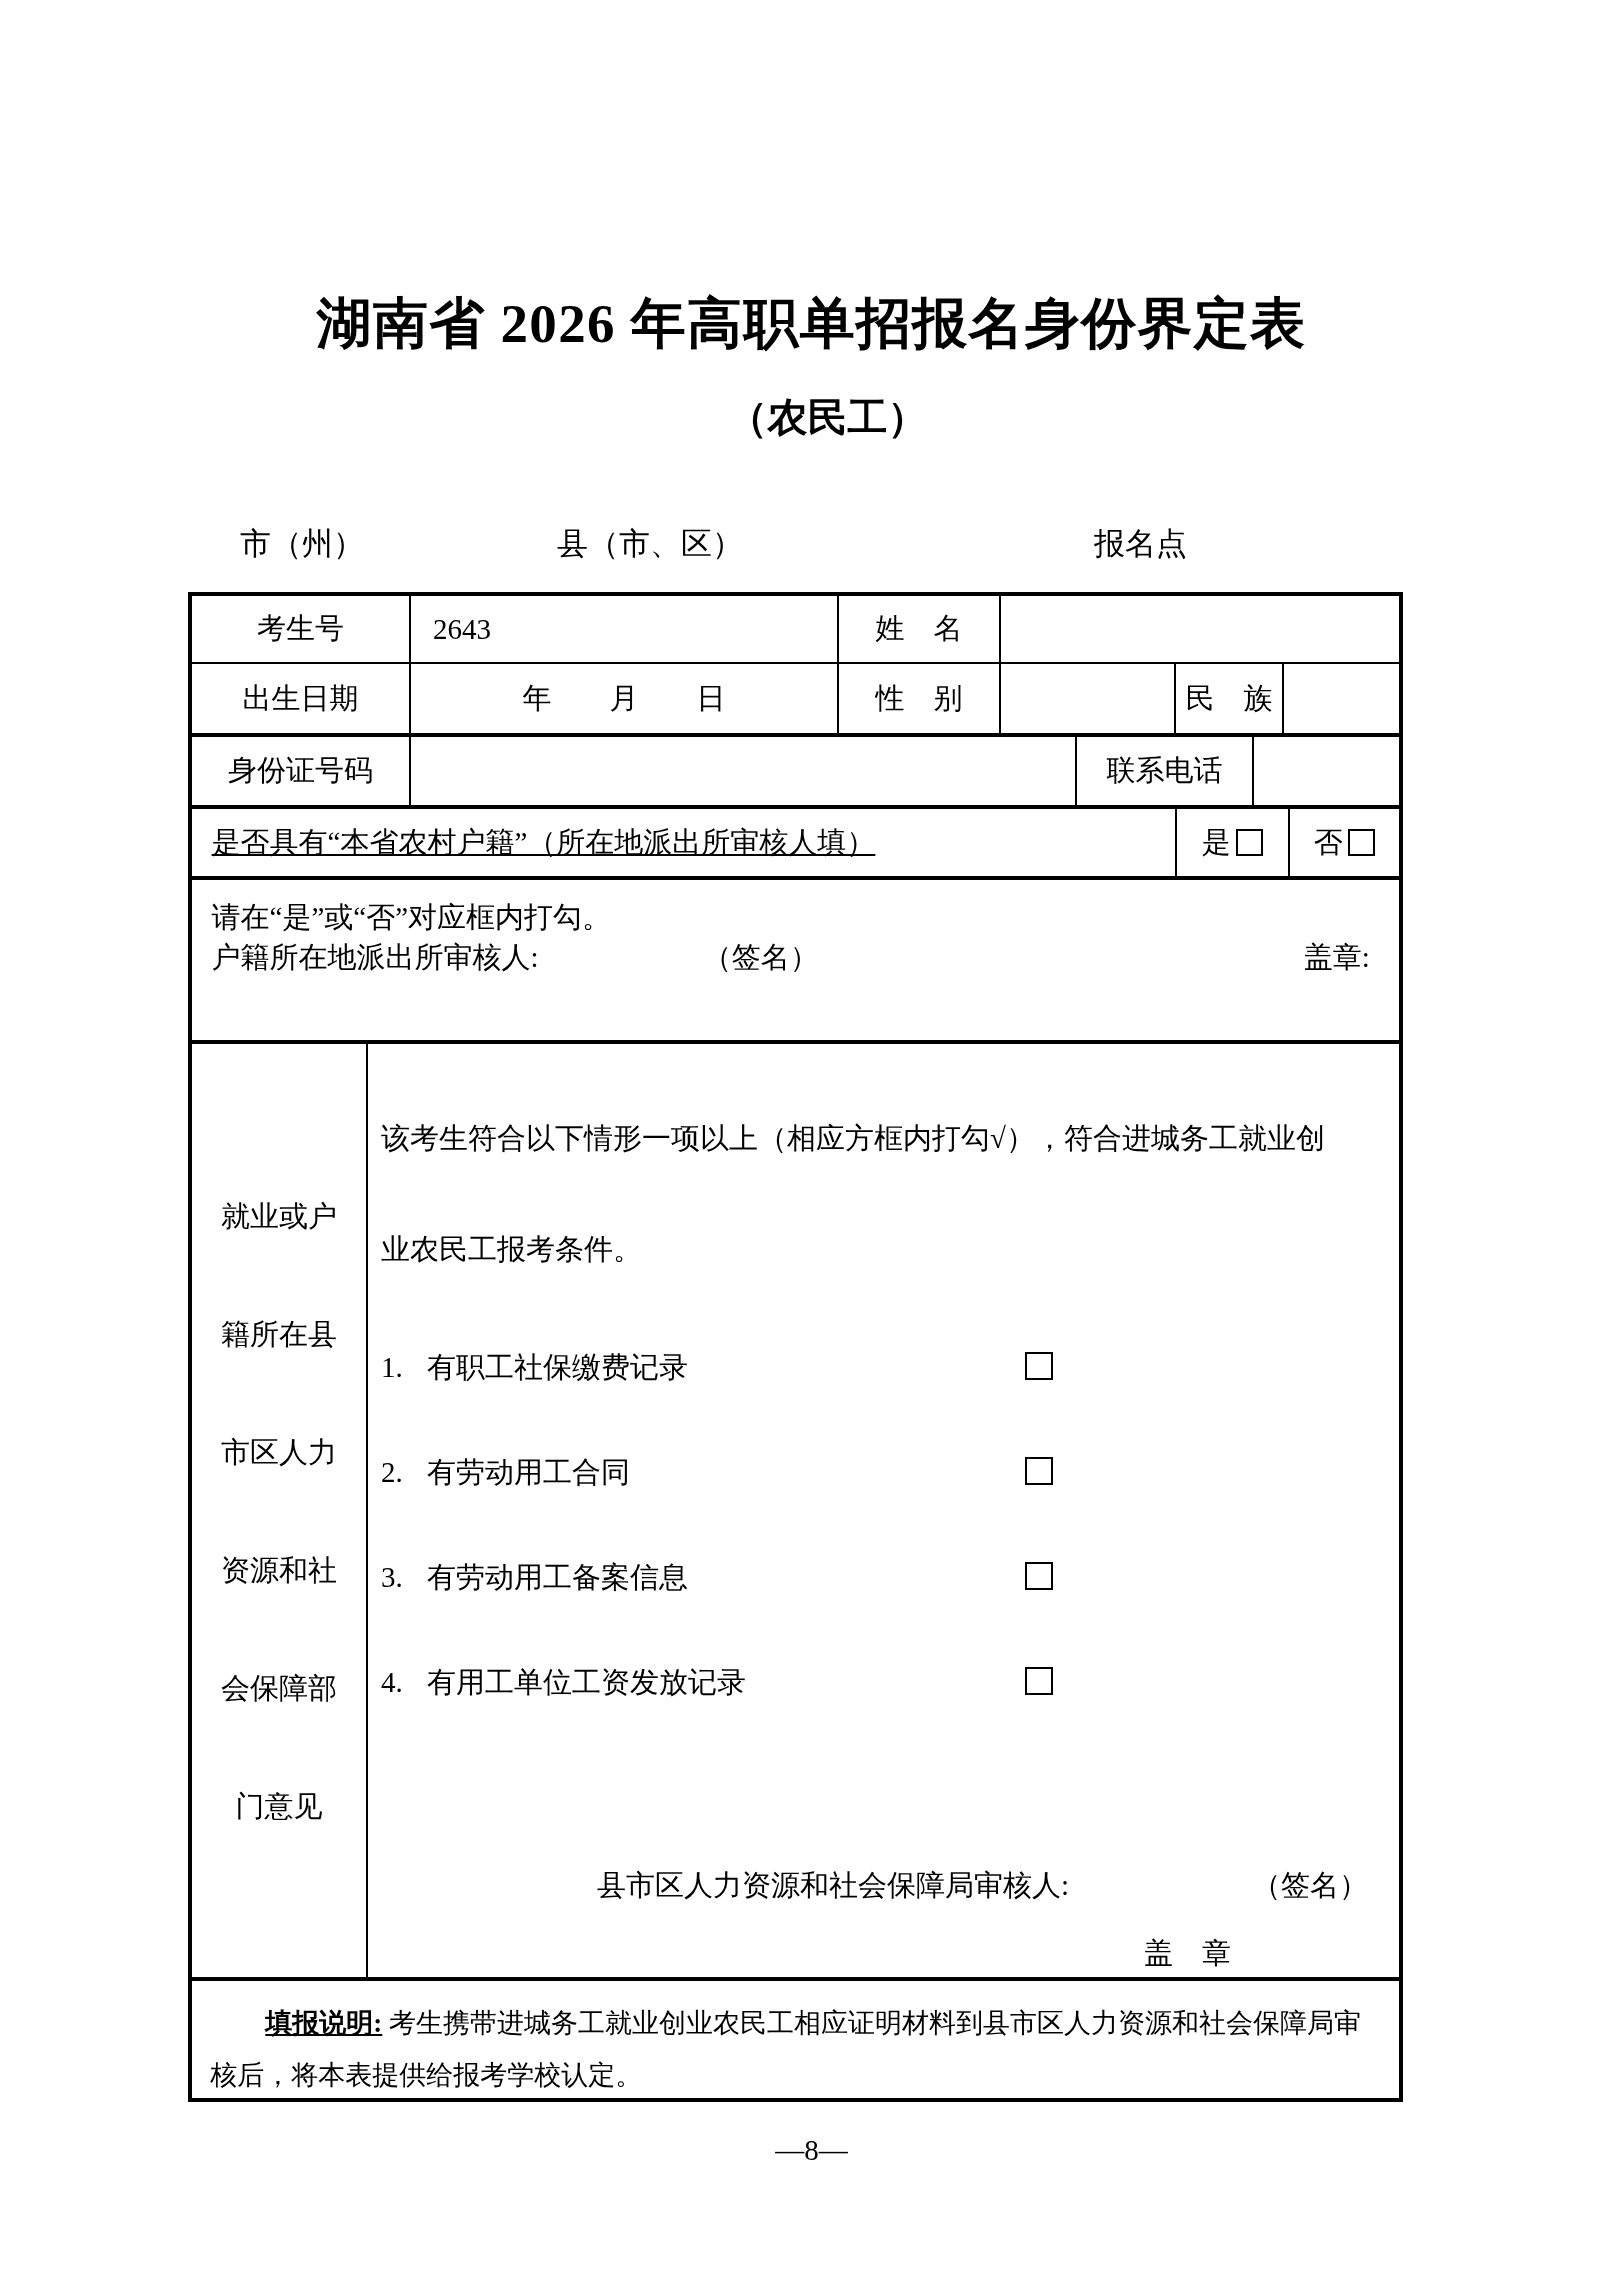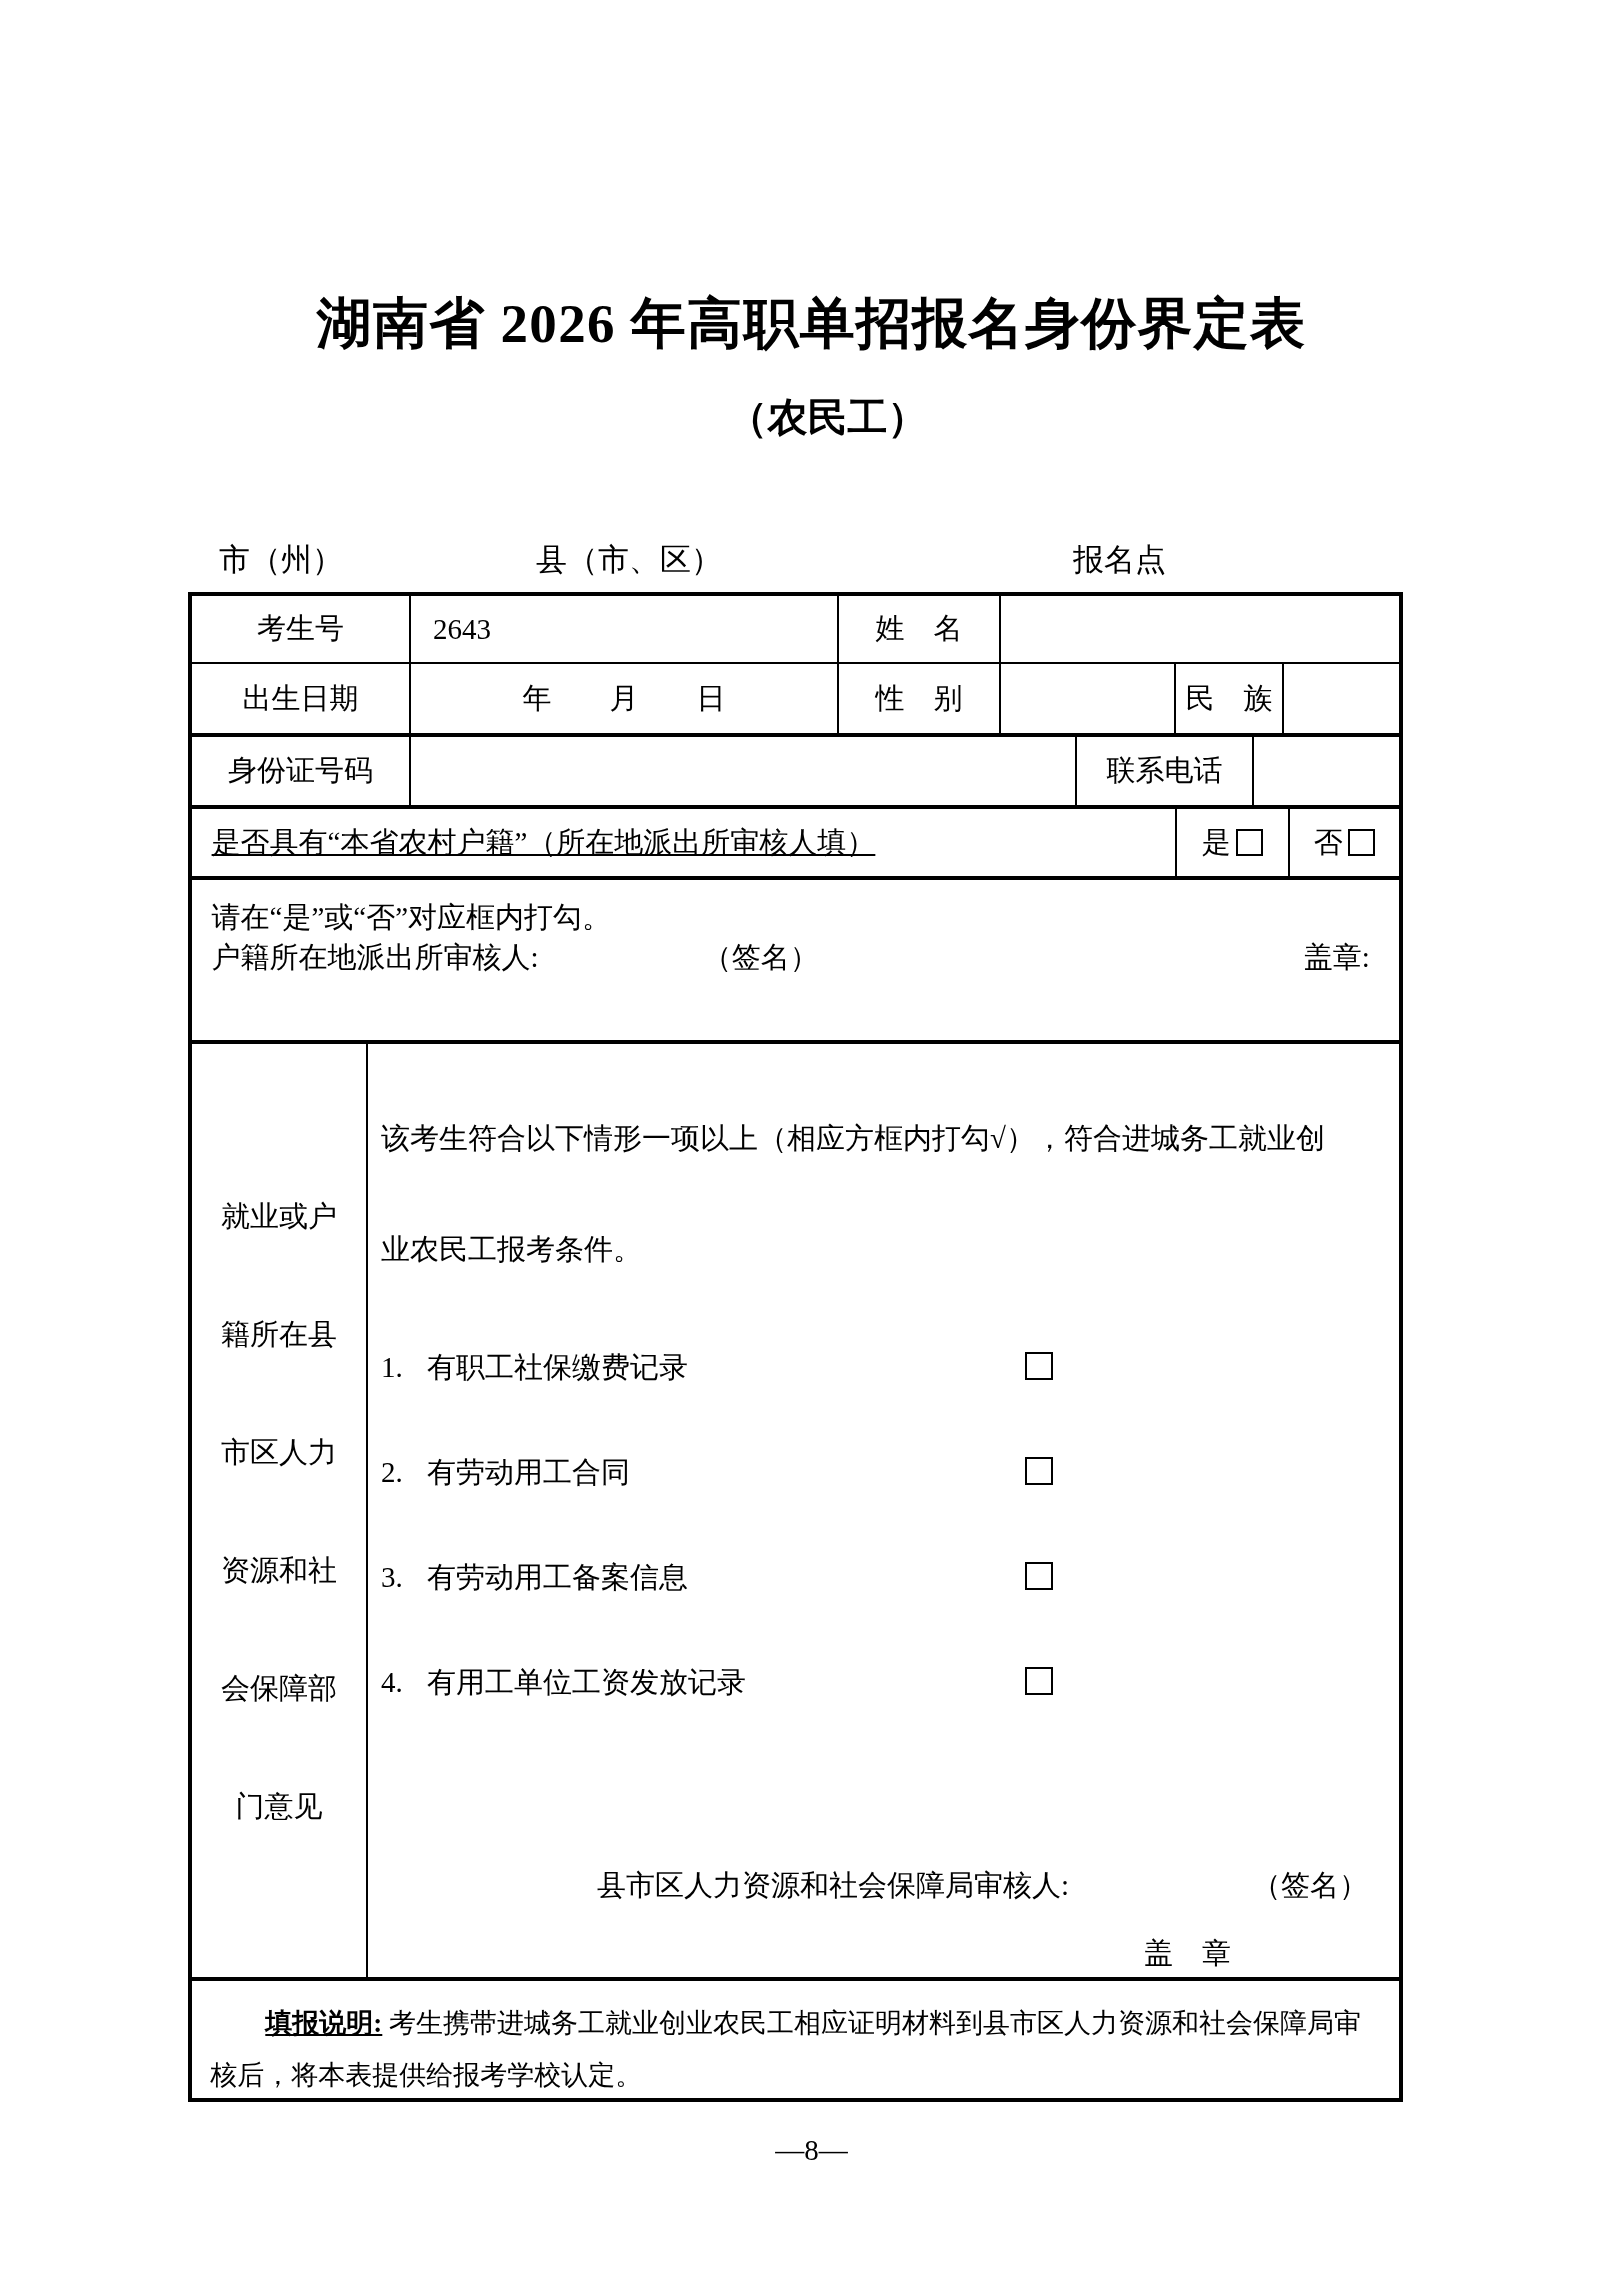--- a/index.html
+++ b/index.html
@@ -11,21 +11,21 @@
   }
   .title {
     position:absolute; top:287px; left:0; width:100%;
     text-align:center; font-size:55px; font-weight:700; letter-spacing:1.3px;
   }
   .subtitle {
     position:absolute; top:390px; left:16px; width:100%;
     text-align:center; font-size:40px; font-weight:700;
   }
   .hdr-labels { position:absolute; top:523px; left:0; width:100%; height:39px; font-size:31px; }
-  .hdr-labels span { position:absolute; top:16px; }
+  .hdr-labels span { position:absolute; top:0;margin-left:21px; }
   .hl-city   { left:219px; }
   .hl-county { left:536px; }
   .hl-site   { left:1073px; }
 
   .tbl {
     position:absolute; left:188px; top:592px; width:1215px;
     border:4.6px solid #000; background:#fff;
   }
   .t-row { display:flex; width:100%; }
   .bt-thin  { border-top:2.6px solid #000; }

